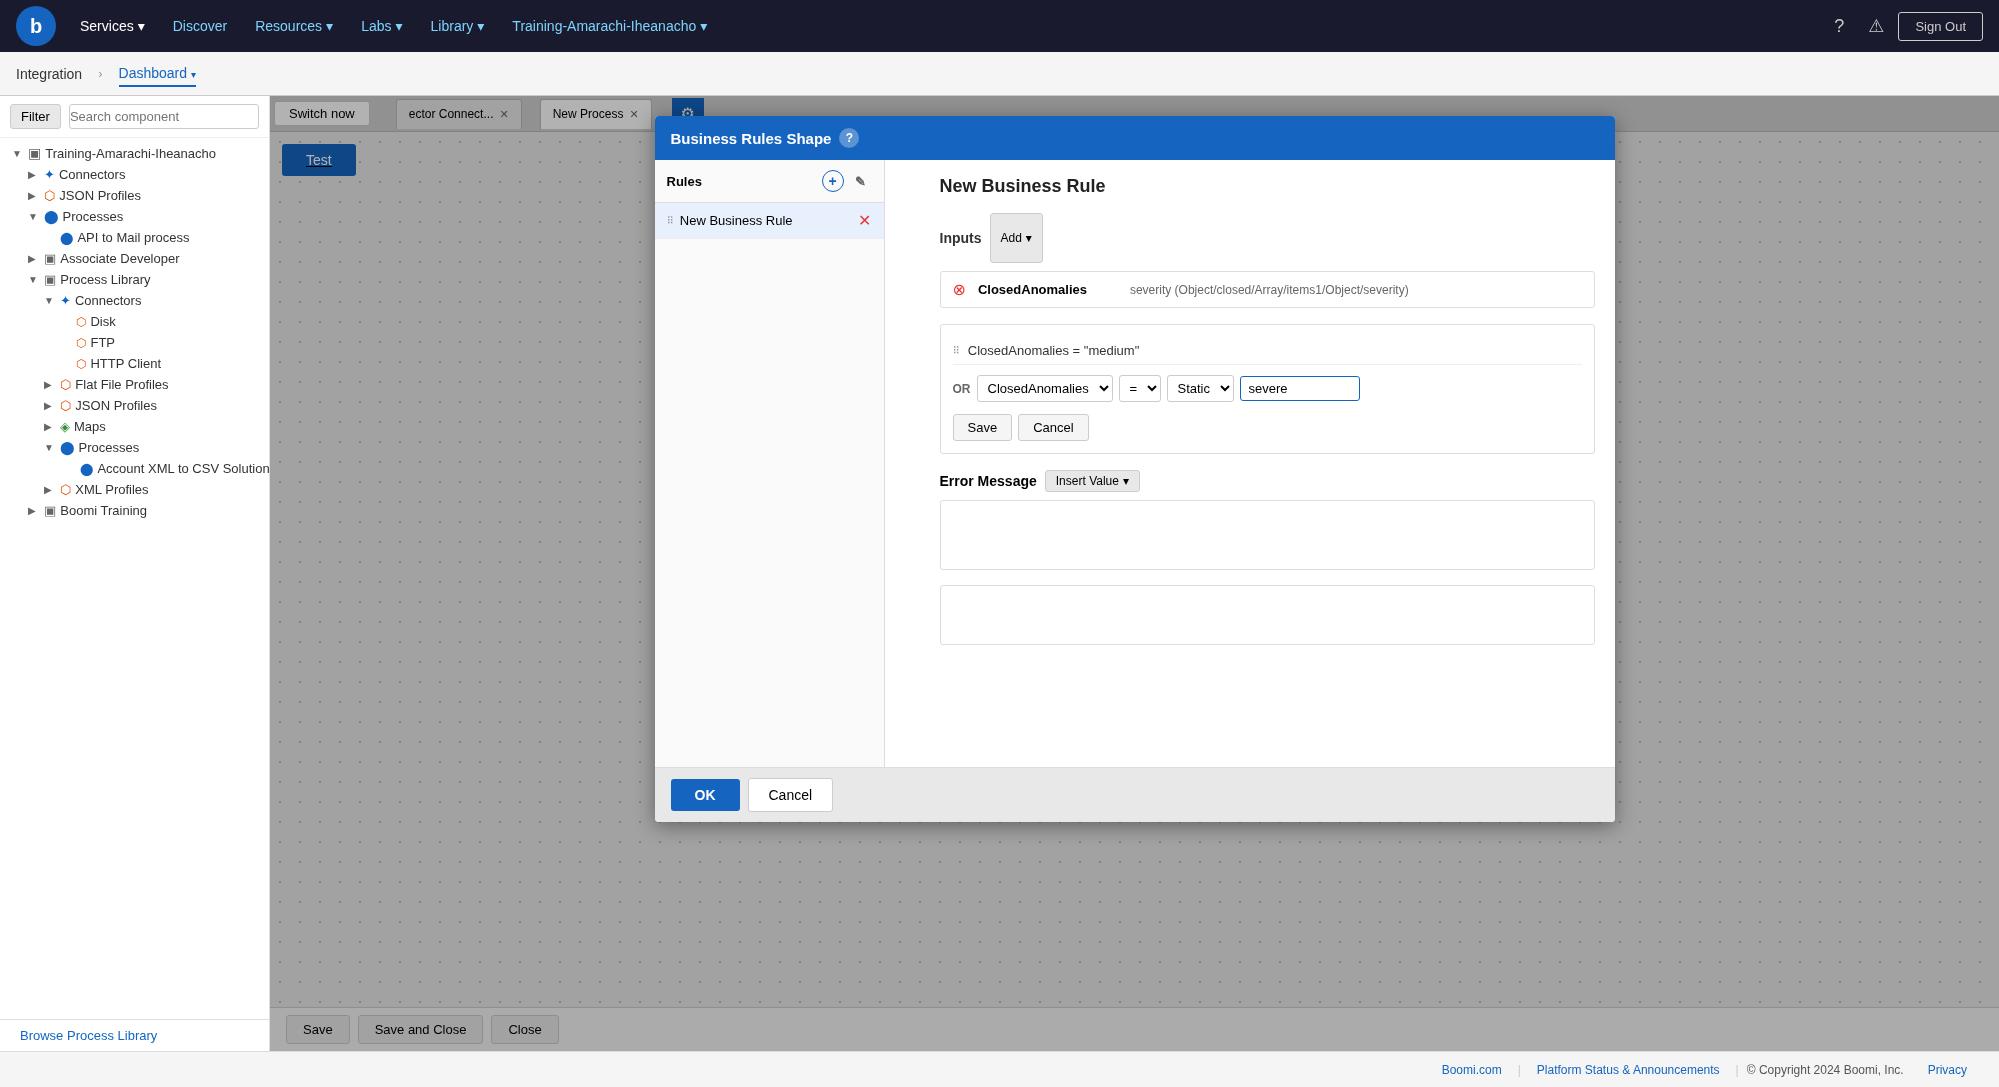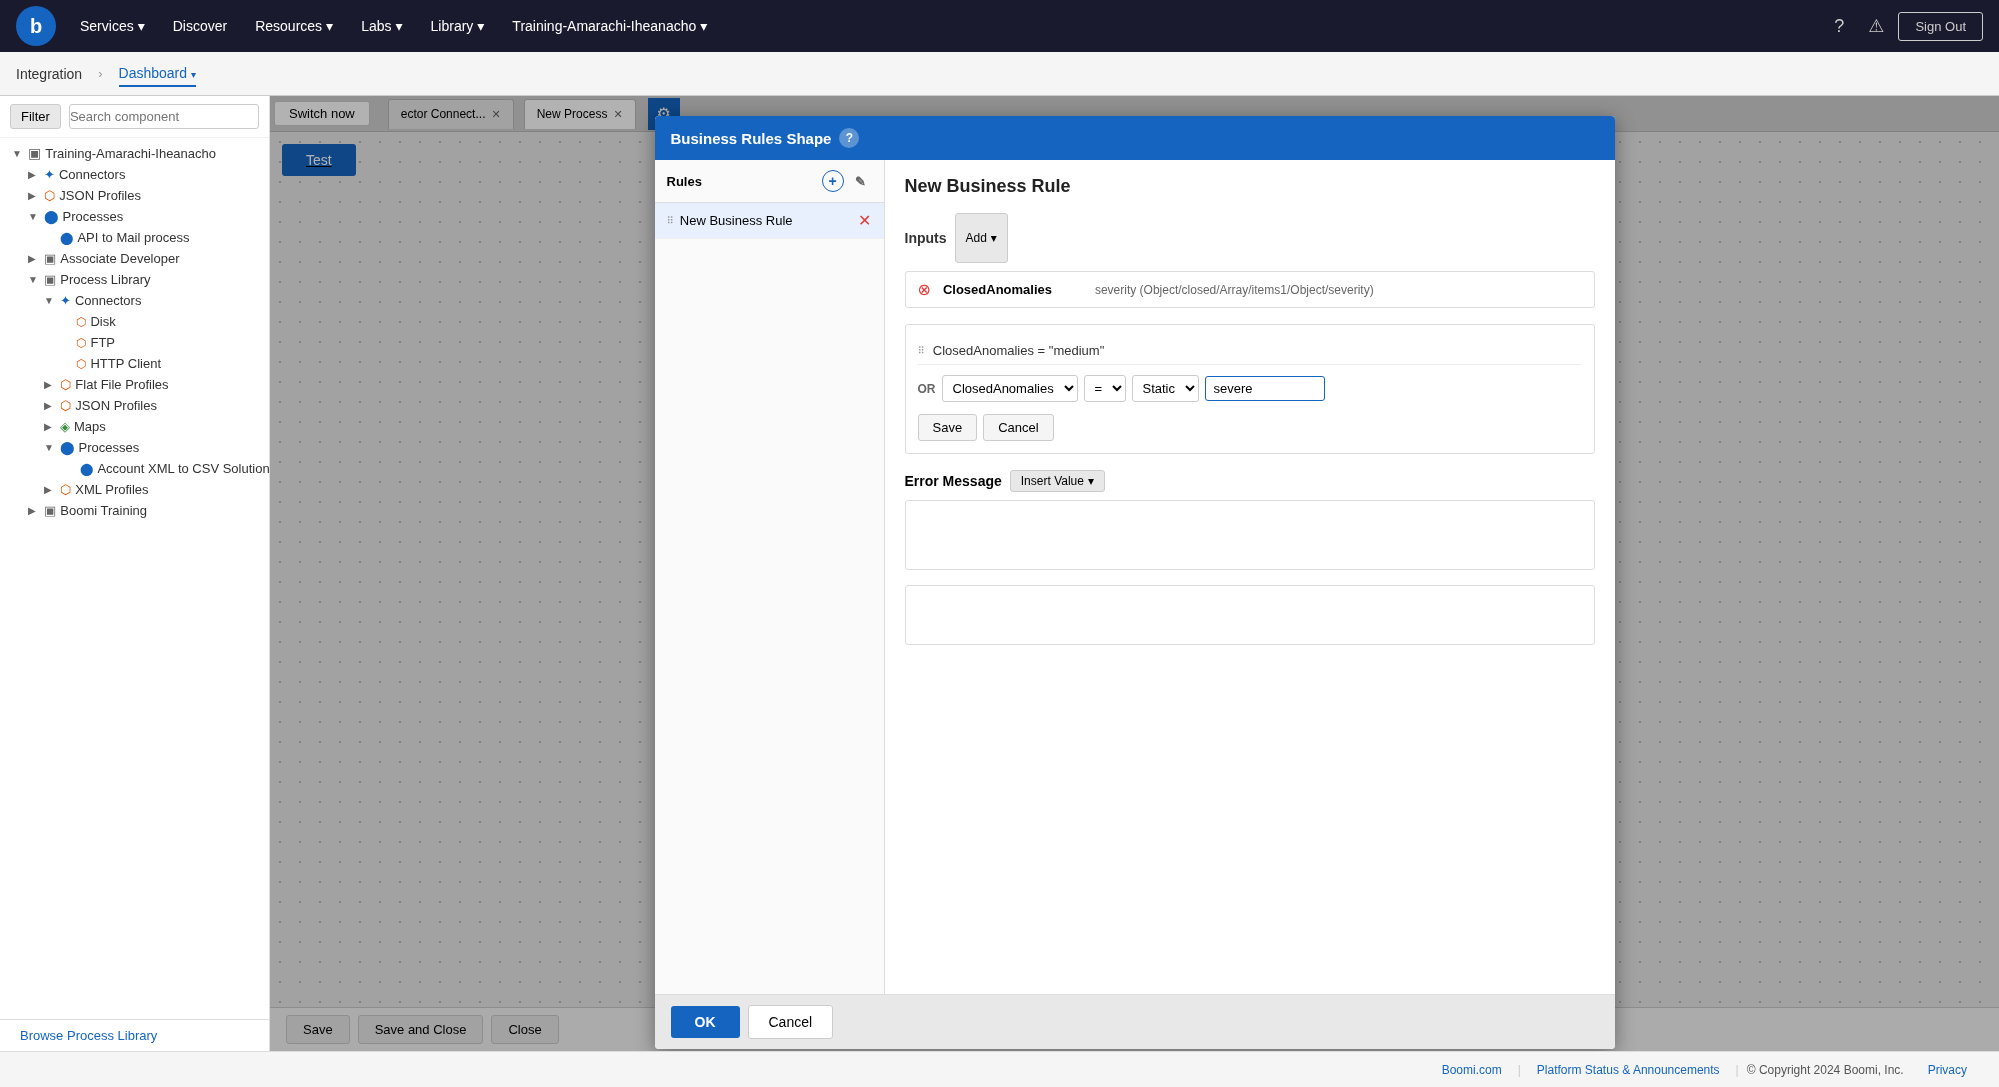--- a/index.html
+++ b/index.html
@@ -23,21 +23,21 @@
       border-radius: 50%;
       display: flex;
       align-items: center;
       justify-content: center;
       color: white;
       font-size: 20px;
       font-weight: bold;
       margin-right: 8px;
     }
     .nav-item {
-      color: #ffffff;
+      color: #7dd3fc;
       padding: 6px 12px;
       cursor: pointer;
       font-size: 14px;
       display: flex;
       align-items: center;
       gap: 4px;
     }
     .nav-item.active { color: white; }
     .nav-spacer { flex: 1; }
     .nav-icon-btn {
@@ -244,21 +244,22 @@
     .modal-header-help {
       width: 20px; height: 20px;
       background: rgba(255,255,255,0.3);
       border-radius: 50%;
       display: flex; align-items: center; justify-content: center;
       font-size: 12px; cursor: pointer;
     }
 
     .modal-body {
       display: flex;
-      height: 834px;
+      height: 607px;
+      gap: 35px;
     }
 
     
     .rules-panel {
       width: 230px;
       border-right: 1px solid #ddd;
       background: #fafafa;
       flex-shrink: 0;
     }
     .rules-header {
@@ -777,21 +778,21 @@
     </div>
 
     <div class="sidebar-browse">
       <span class="browse-lib">Browse Process Library</span>
     </div>
   </div>
 
   <div class="content-area">
 
     <div class="tabs-bar">
-      <div style="flex:1;display:flex;align-items:center;gap:10px;">
+      <div style="flex:1;display:flex;align-items:center;gap:18px;">
         <button class="switch-now-btn" style="margin-right:8px;">Switch now</button>
 
         <div class="tab-item">
           <span>ector Connect...</span>
           <span class="tab-close">✕</span>
         </div>
 
         <div class="tab-item active">
           <span>New Process</span>
           <span class="tab-close">✕</span>

